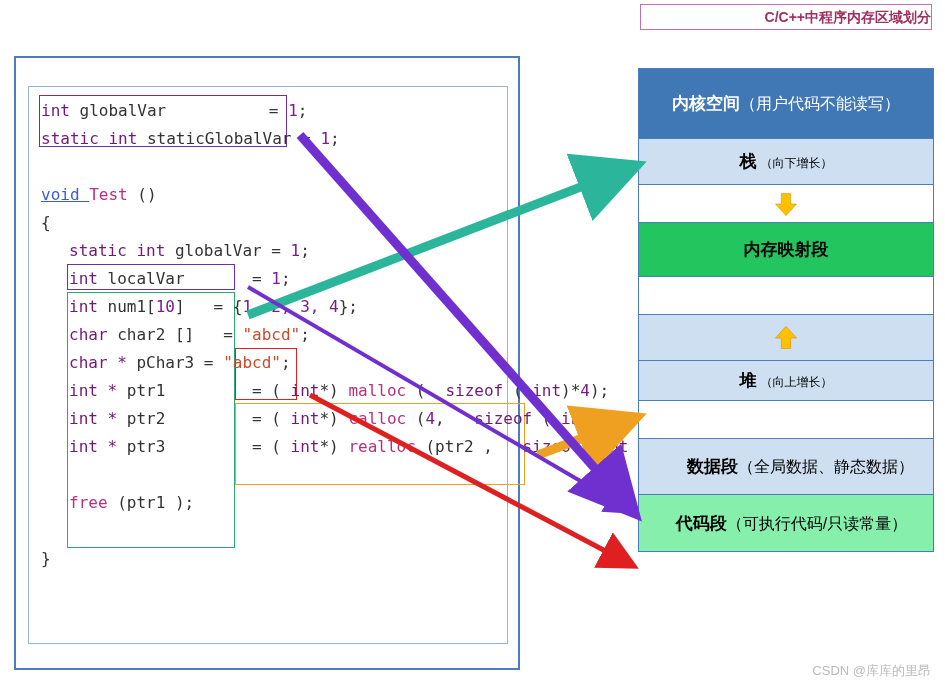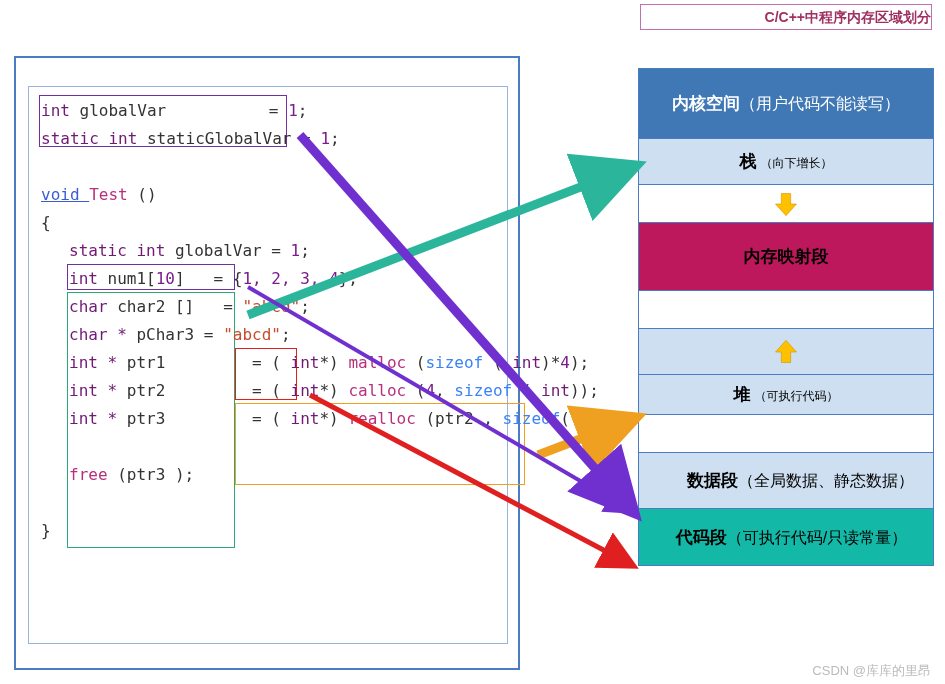--- a/index.html
+++ b/index.html
@@ -21,21 +21,21 @@
     width: 480px; height: 558px;
     border: 1px solid #99b4d8;
     padding: 10px 12px;
     font-family: Consolas, monospace;
     font-size: 16px;
     line-height: 28px;
     color: #333;
   }
   .kw-type { color: #701a75; }
   .kw-void { color: #3b5bd6; text-decoration: underline; }
-  .kw-sizeof { color: #3b82f6; }
+  .kw-sizeof { color: #701a75; margin-left: 20px; }
   .fn { color: #b8307d; }
   .num { color: #7a1c8c; }
   .str { color: #c94b2c; }
   .codeline { white-space: nowrap; position: relative; }
   .box-purple {
     position: absolute;
     border: 1.5px solid #7030a0;
     pointer-events: none;
   }
   .box-green {
@@ -75,27 +75,27 @@
     text-align: center;
     display: flex;
     flex-direction: row;
     justify-content: center;
     align-items: center;
   }
   .mem-row:last-child { border-bottom: none; }
   .mem-kernel { background: #3f78b5; color: #fff; height: 70px; }
   .mem-stack { background: #cddff0; height: 46px; }
   .mem-gap1 { background: #fff; height: 38px; }
-  .mem-mmap { background: #be185d; height: 68px; }
+  .mem-mmap { background: #22c55e; height: 54px; }
   .mem-gap2 { background: #fff; height: 38px; }
   .mem-heap1 { background: #cddff0; height: 46px; }
   .mem-heap2 { background: #cddff0; height: 40px; }
   .mem-gap3 { background: #fff; height: 38px; }
   .mem-data { background: #cddff0; height: 56px; padding-left: 29px; }
-  .mem-code { background: #14b8a6; height: 56px; padding-left: 11px; }
+  .mem-code { background: #86efac; height: 56px; padding-left: 11px; }
   .mem-title { font-size: 17px; font-weight: bold; }
   .mem-sub { font-size: 16px; margin-top: 2px; }
   .mem-stack .mem-title, .mem-heap2 .mem-title { font-size: 17px; }
   .mem-stack .mem-sub, .mem-heap2 .mem-sub { display: inline; font-size: 12px; margin-left: 4px; }
   .arrow-down, .arrow-up {
     width: 28px; height: 28px;
     position: relative;
   }
   .arrow-down svg, .arrow-up svg { width: 100%; height: 100%; }
   .svg-arrows {
@@ -123,28 +123,29 @@
     <div class="box-green" style="left:38px; top:205px; width:168px; height:256px;"></div>
     <div class="box-red" style="left:206px; top:261px; width:62px; height:52px;"></div>
     <div class="box-orange" style="left:206px; top:316px; width:290px; height:82px;"></div>
 
     <div class="codeline"><span class="kw-type">int </span><span>globalVar</span><span style="display:inline-block;width:93px;"></span><span> = </span><span class="num">1</span><span>;</span></div>
     <div class="codeline"><span class="kw-type">static int </span><span>staticGlobalVar</span><span> = </span><span class="num">1</span><span>;</span></div>
     <div class="codeline">&nbsp;</div>
     <div class="codeline"><span class="kw-void">void </span><span class="fn">Test </span><span>()</span></div>
     <div class="codeline">{</div>
     <div class="codeline" style="padding-left:28px"><span class="kw-type">static int </span><span>globalVar</span><span> = </span><span class="num">1</span><span>;</span></div>
+    <div class="codeline" style="padding-left:28px"><span class="kw-type">int </span><span>localVar</span><span style="white-space:pre">       = </span><span class="num">1</span><span>;</span></div>
     <div class="codeline" style="padding-left:28px"><span class="kw-type">int </span><span>num1</span><span>[</span><span class="num">10</span><span>]</span><span style="white-space:pre">   = {</span><span class="num">1, 2, 3, 4</span><span>};</span></div>
     <div class="codeline" style="padding-left:28px"><span class="kw-type">char </span><span>char2 []</span><span style="white-space:pre">   = </span><span class="str">"abcd"</span><span>;</span></div>
     <div class="codeline" style="padding-left:28px"><span class="kw-type">char * </span><span>pChar3</span><span> = </span><span class="str">"abcd"</span><span>;</span></div>
     <div class="codeline" style="padding-left:28px"><span class="kw-type">int * </span><span>ptr1</span><span style="white-space:pre">         = ( </span><span class="kw-type">int</span><span>*) </span><span class="fn">malloc </span><span>(</span><span class="kw-sizeof">sizeof </span><span>( </span><span class="kw-type">int</span><span>)*</span><span class="num">4</span><span>);</span></div>
     <div class="codeline" style="padding-left:28px"><span class="kw-type">int * </span><span>ptr2</span><span style="white-space:pre">         = ( </span><span class="kw-type">int</span><span>*) </span><span class="fn">calloc </span><span>(</span><span class="num">4</span><span>, </span><span class="kw-sizeof">sizeof </span><span>( </span><span class="kw-type">int</span><span>));</span></div>
     <div class="codeline" style="padding-left:28px"><span class="kw-type">int * </span><span>ptr3</span><span style="white-space:pre">         = ( </span><span class="kw-type">int</span><span>*) </span><span class="fn">realloc </span><span>(</span><span>ptr2 </span><span>, </span><span class="kw-sizeof">sizeof</span><span>( </span><span class="kw-type">int </span><span>)*</span><span class="num">4</span><span>);</span></div>
     <div class="codeline">&nbsp;</div>
-    <div class="codeline" style="padding-left:28px"><span class="fn">free </span><span>(ptr3 );</span></div>
+    <div class="codeline" style="padding-left:28px"><span class="fn">free </span><span>(ptr1 );</span></div>
     <div class="codeline">&nbsp;</div>
     <div class="codeline">}</div>
   </div>
 </div>
 
 <div class="mem-diagram">
   <div class="mem-row mem-kernel">
     <div class="mem-title">内核空间</div>
     <div class="mem-sub">（用户代码不能读写）</div>
   </div>
@@ -163,21 +164,21 @@
   </div>
   <div class="mem-row mem-gap2"></div>
   <div class="mem-row mem-heap1">
     <div class="arrow-up">
       <svg viewBox="0 0 24 24">
           <path d="M8 21 L16 21 L16 12 L21 12 L12 2 L3 12 L8 12 Z" fill="#ffc000" stroke="#d09000" stroke-width="0.5"></path>
         </svg>
     </div>
   </div>
   <div class="mem-row mem-heap2">
-    <div><span class="mem-title">堆</span><span class="mem-sub">（可执行代码）</span></div>
+    <div><span class="mem-title">堆</span><span class="mem-sub">（向上增长）</span></div>
   </div>
   <div class="mem-row mem-gap3"></div>
   <div class="mem-row mem-data">
     <div class="mem-title">数据段</div>
     <div class="mem-sub">（全局数据、静态数据）</div>
   </div>
   <div class="mem-row mem-code">
     <div class="mem-title">代码段</div>
     <div class="mem-sub">（可执行代码/只读常量）</div>
   </div>

